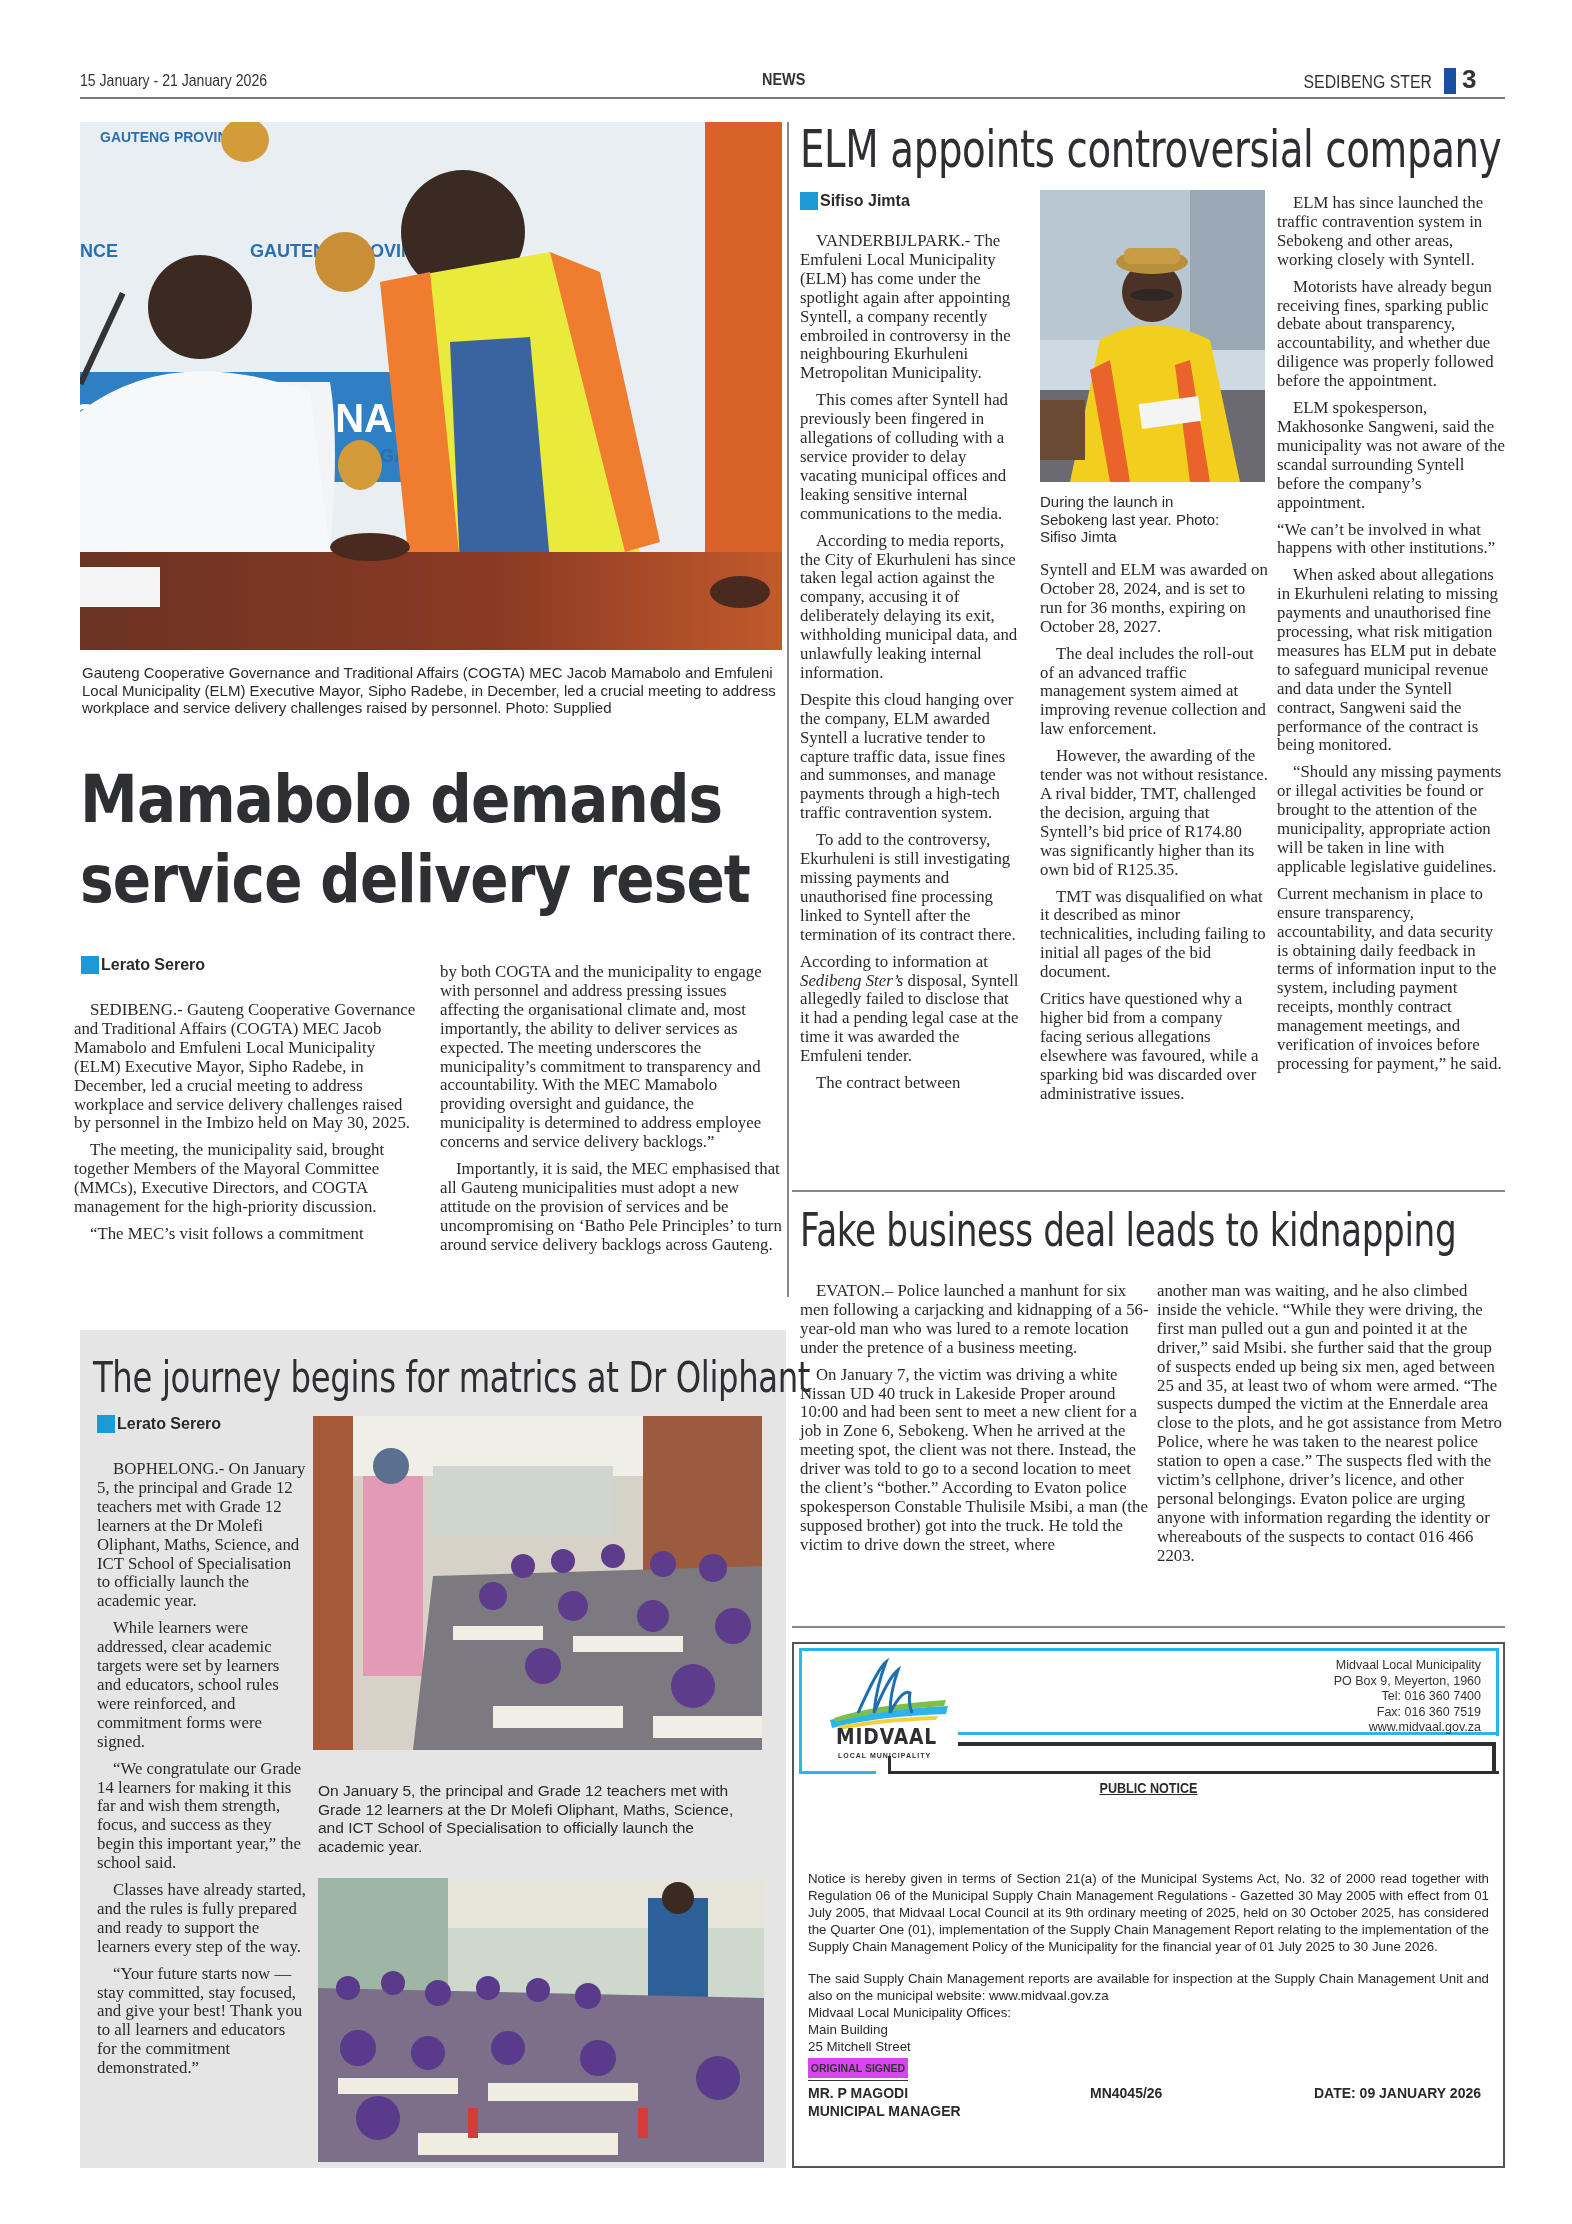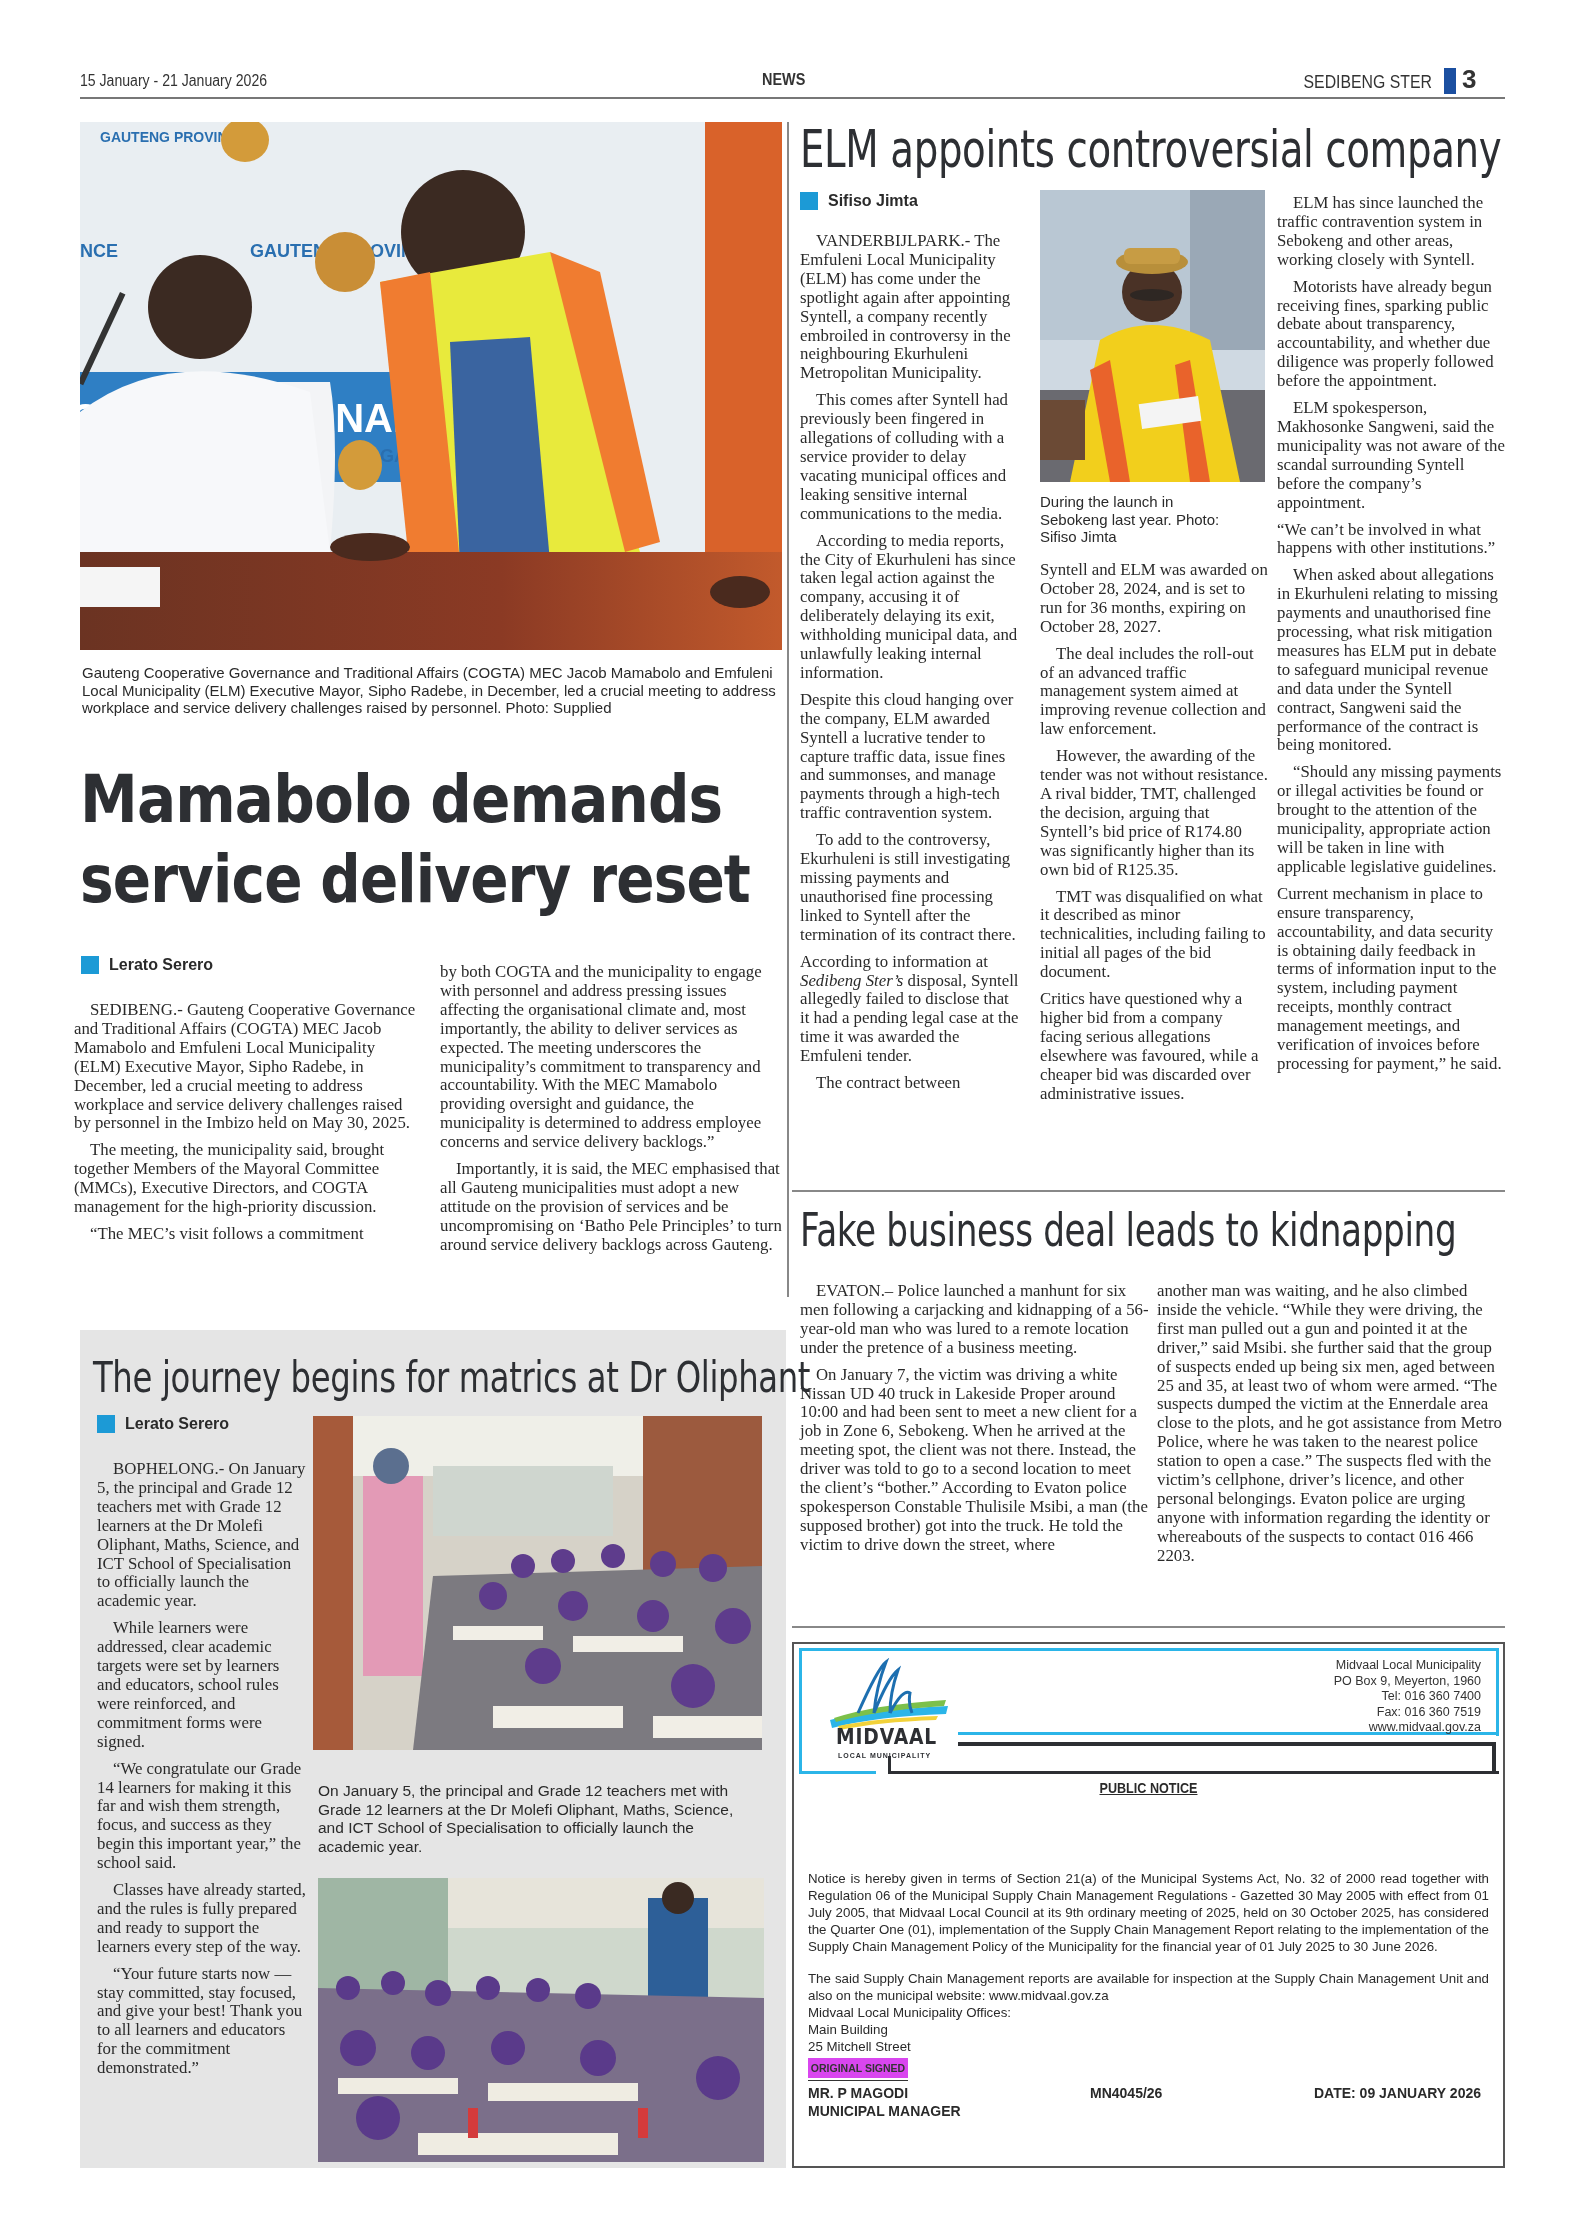--- a/index.html
+++ b/index.html
@@ -21,21 +21,21 @@
   .photo svg { width: 100%; height: 100%; display: block; }
 
   
   .caption { font-family: "Liberation Sans", sans-serif; font-size: 15px; line-height: 17.5px; color: #2a2a2a; }
 
   
   .hl-cond { font-family: "DejaVu Sans", sans-serif; color: #2d2f33; transform-origin: left top; letter-spacing: -0.5px; }
   .hl-heavy { font-family: "DejaVu Sans", sans-serif; font-weight: bold; color: #2d2f33; transform-origin: left top; letter-spacing: -1px; }
 
   
-  .byline { font-family: "Liberation Sans", sans-serif; font-weight: bold; font-size: 16px; color: #2a2a2a; display: flex; align-items: center; gap: 10px; }
+  .byline { font-family: "Liberation Sans", sans-serif; font-weight: bold; font-size: 16px; color: #2a2a2a; display: flex; align-items: center; gap: 2px; }
   .byline .sq { width: 18px; height: 18px; background: #1c9ad6; display: inline-block; }
 
   
   .col { font-family: "Liberation Serif", serif; font-size: 16.8px; line-height: 18.9px; color: #2a2a2a; }
   .col p { text-indent: 16px; margin-top: 8px; }
   .col p.noind { text-indent: 0; }
 
   .vrule { background: #888; width: 2px; }
   .hrule { background: #888; height: 2px; }
 
@@ -157,21 +157,21 @@
     <rect x="0" y="210" width="45" height="60" fill="#6b4a35"></rect>
   </svg>
 </div>
 <div class="abs caption" style="left:1040px; top:493px; width:180px; font-size:15px; line-height:17.5px;">During the launch in Sebokeng last year. Photo: Sifiso Jimta</div>
 
 <div class="abs col" style="left:1040px; top:553px; width:228px;">
   <p class="noind">Syntell and ELM was awarded on October 28, 2024, and is set to run for 36 months, expiring on October 28, 2027.</p>
   <p>The deal includes the roll-out of an advanced traffic management system aimed at improving revenue collection and law enforcement.</p>
   <p>However, the awarding of the tender was not without resistance. A rival bidder, TMT, challenged the decision, arguing that Syntell’s bid price of R174.80 was significantly higher than its own bid of R125.35.</p>
   <p>TMT was disqualified on what it described as minor technicalities, including failing to initial all pages of the bid document.</p>
-  <p class="noind">Critics have questioned why a higher bid from a company facing serious allegations elsewhere was favoured, while a cheaper bid was discarded over administrative issues.</p>
+  <p class="noind">Critics have questioned why a higher bid from a company facing serious allegations elsewhere was favoured, while a sparking bid was discarded over administrative issues.</p>
 </div>
 
 <div class="abs col" style="left:1277px; top:186px; width:228px;">
   <p>ELM has since launched the traffic contravention system in Sebokeng and other areas, working closely with Syntell.</p>
   <p>Motorists have already begun receiving fines, sparking public debate about transparency, accountability, and whether due diligence was properly followed before the appointment.</p>
   <p>ELM spokesperson, Makhosonke Sangweni, said the municipality was not aware of the scandal surrounding Syntell before the company’s appointment.</p>
   <p class="noind">“We can’t be involved in what happens with other institutions.”</p>
   <p>When asked about allegations in Ekurhuleni relating to missing payments and unauthorised fine processing, what risk mitigation measures has ELM put in debate to safeguard municipal revenue and data under the Syntell contract, Sangweni said the performance of the contract is being monitored.</p>
   <p>“Should any missing payments or illegal activities be found or brought to the attention of the municipality, appropriate action will be taken in line with applicable legislative guidelines.</p>
   <p class="noind">Current mechanism in place to ensure transparency, accountability, and data security is obtaining daily feedback in terms of information input to the system, including payment receipts, monthly contract management meetings, and verification of invoices before processing for payment,” he said.</p>

